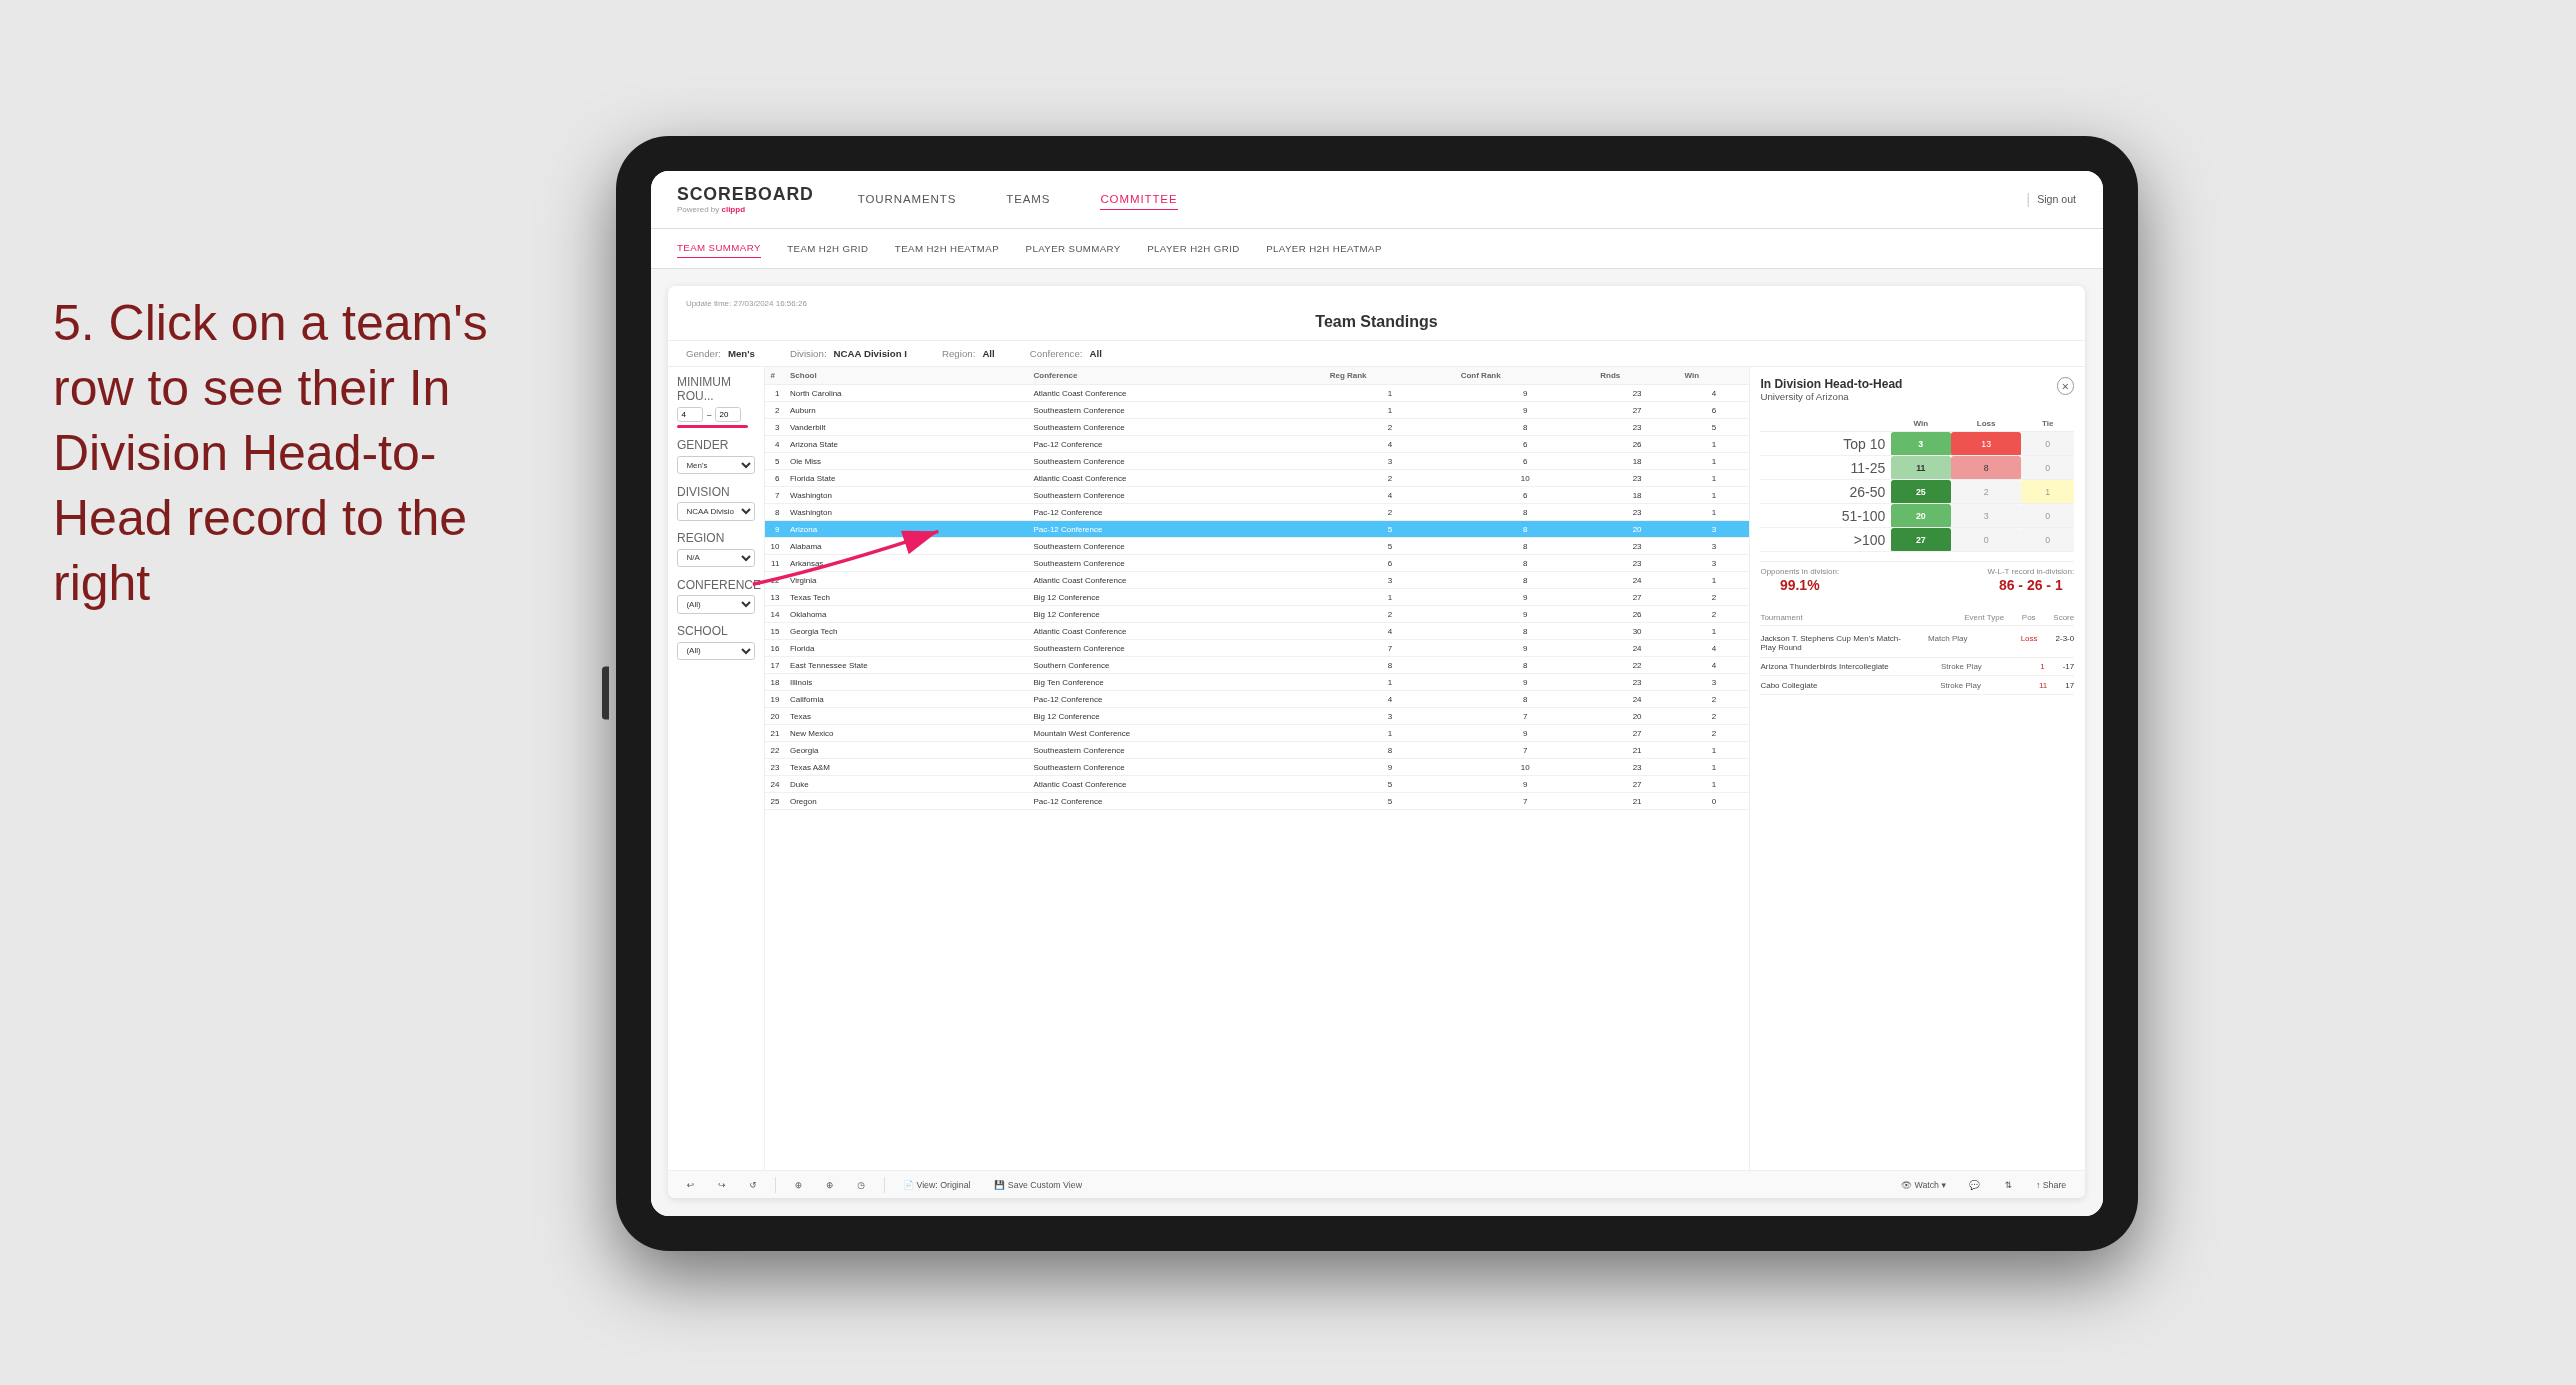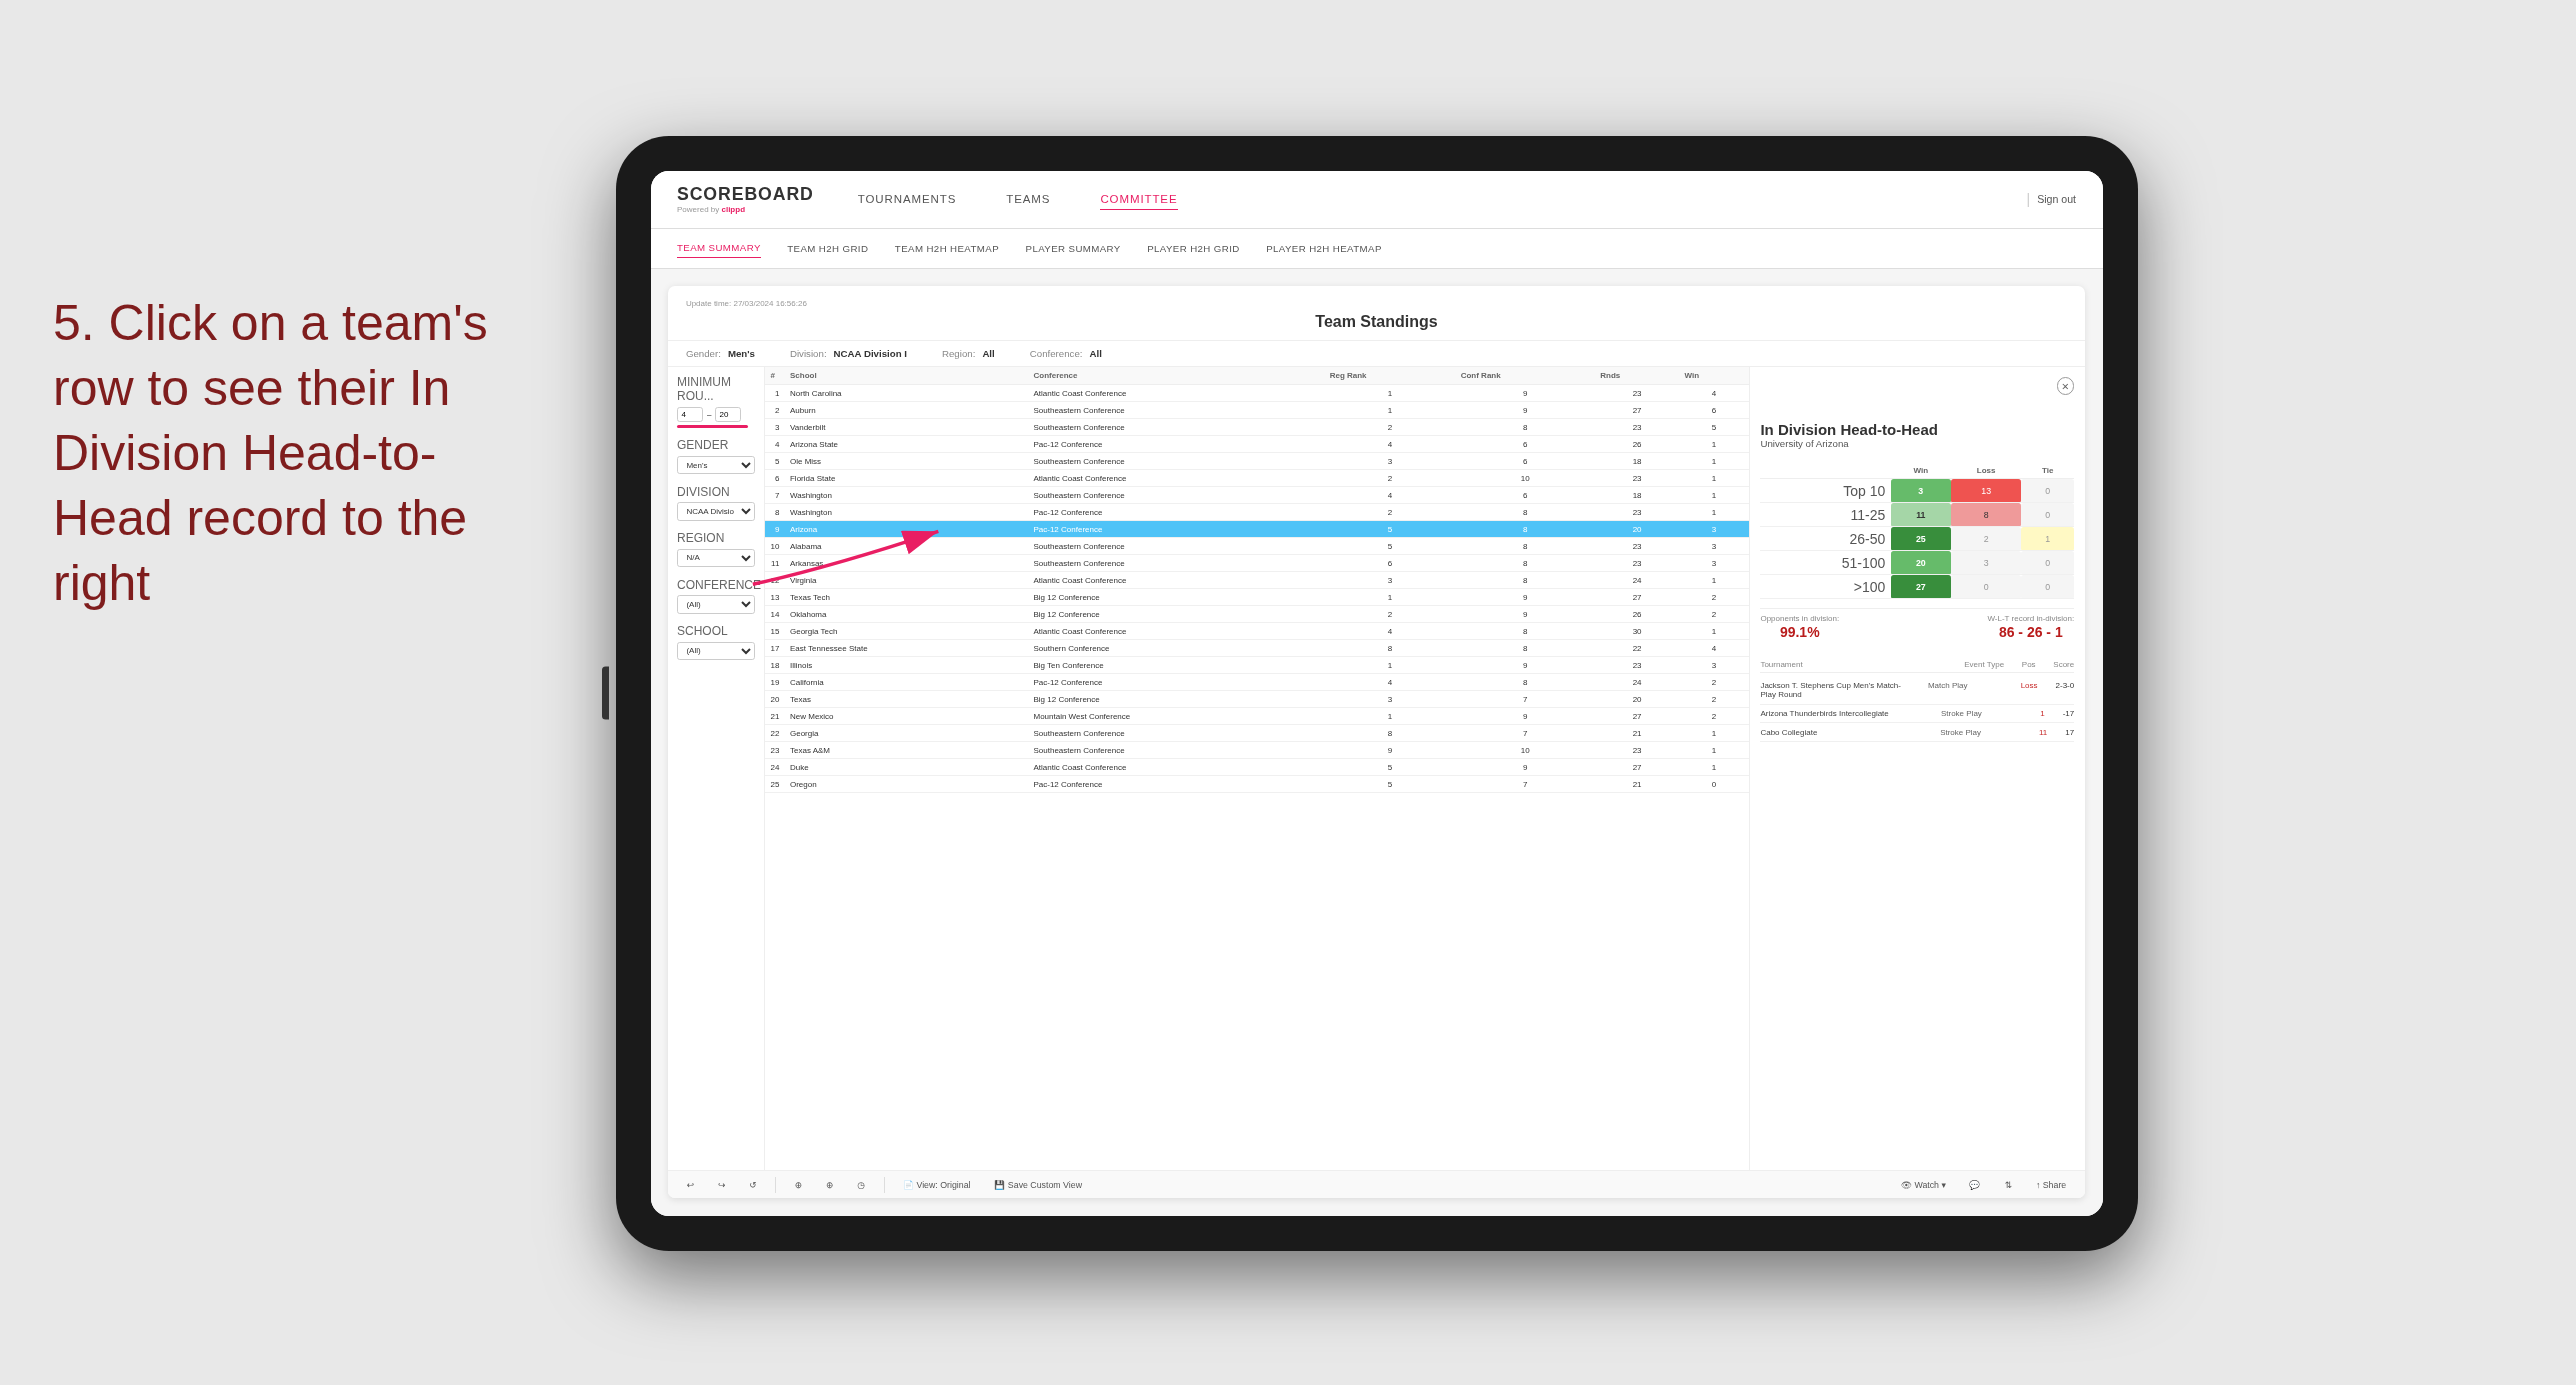--- a/index.html
+++ b/index.html
@@ -346,24 +346,23 @@
     }
 
     .right-panel-header {
       display: flex;
       justify-content: space-between;
       align-items: flex-start;
       margin-bottom: 4.4px;
     }
 
     .right-panel-title {
-      font-size: 15px;
+      font-size: 12px;
       font-weight: bold;
       color: #333;
-      margin-top: 44px;
     }
 
     .right-panel-subtitle {
       font-size: 9.7px;
       color: #555;
       margin-bottom: 8.8px;
     }
 
     .close-btn {
       width: 17.7px;
@@ -741,20 +740,29 @@
     <td style="text-align:center;">2</td>
   </tr>
                     <tr>
     <td class="row-number">15</td>
     <td>Georgia Tech</td>
     <td>Atlantic Coast Conference</td>
     <td style="text-align:center;">4</td>
     <td style="text-align:center;">8</td>
     <td style="text-align:center;">30</td>
     <td style="text-align:center;">1</td>
+  </tr>
+                    <tr>
+    <td class="row-number">16</td>
+    <td>Florida</td>
+    <td>Southeastern Conference</td>
+    <td style="text-align:center;">7</td>
+    <td style="text-align:center;">9</td>
+    <td style="text-align:center;">24</td>
+    <td style="text-align:center;">4</td>
   </tr>
                     <tr>
     <td class="row-number">17</td>
     <td>East Tennessee State</td>
     <td>Southern Conference</td>
     <td style="text-align:center;">8</td>
     <td style="text-align:center;">8</td>
     <td style="text-align:center;">22</td>
     <td style="text-align:center;">4</td>
   </tr>

